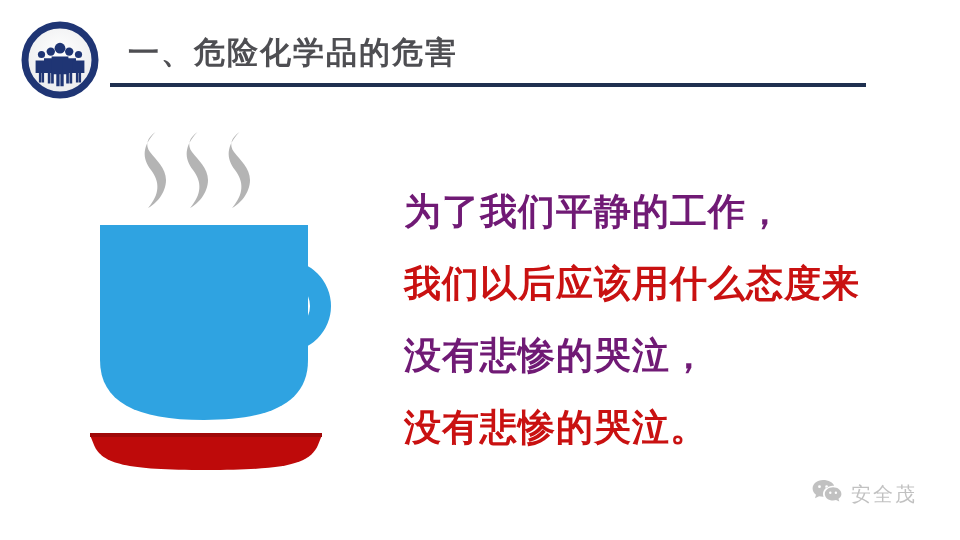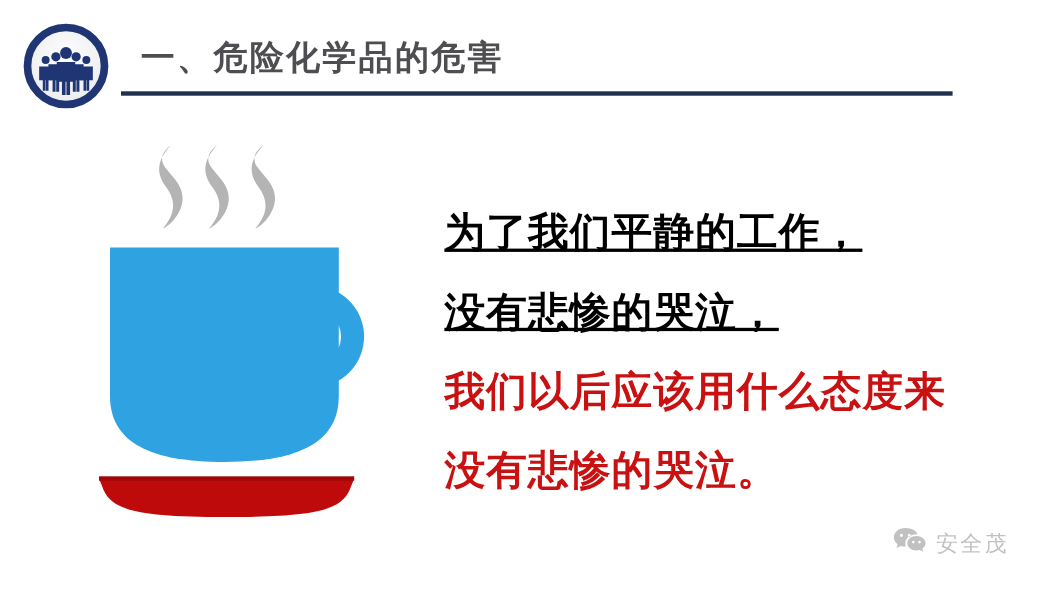--- a/index.html
+++ b/index.html
@@ -65,21 +65,21 @@
     top: 176px;
     width: 530px;
   }
   .quote-line {
     font-size: 37px;
     font-weight: bold;
     line-height: 72px;
     letter-spacing: 1px;
     white-space: nowrap;
   }
-  .quote-line.blue { color: #000000; text-decoration: underline; }
+  .quote-line.blue { color: #701a75; }
   .quote-line.red  { color: #c91111; }
 
   
   #watermark {
     position: absolute;
     left: 812px;
     top: 473px;
     width: 136px;
     height: 42px;
     display: flex;
@@ -168,22 +168,22 @@
                L 238 325
                C 230 344 206 350 126 350
                C 46 350 22 344 14 325
                Z" fill="#BE0A0A"></path>
       <rect x="10" y="313" width="232" height="4" fill="#A00808"></rect>
     </svg>
   </div>
 
   <div id="quote-block">
     <div class="quote-line blue">为了我们平静的工作，</div>
+    <div class="quote-line red">我们以后应该用什么态度来</div>
     <div class="quote-line blue">没有悲惨的哭泣，</div>
-    <div class="quote-line red">我们以后应该用什么态度来</div>
     <div class="quote-line red">没有悲惨的哭泣。</div>
   </div>
 
   <div id="watermark">
     <span>
       <svg width="30" height="26" viewBox="0 0 30 26">
         <path d="M11 1 C5 1 0.6 4.9 0.6 9.4 C0.6 12 1.9 14.2 4 15.7 L3 19.2 L7.1 17.3
                  C8.3 17.6 9.6 17.8 11 17.8 C11.2 17.8 11.4 17.8 11.6 17.8
                  C11.2 16.9 11 15.9 11 14.9 C11 10.3 15.5 6.7 21 6.7
                  C21.4 6.7 21.8 6.7 22.1 6.8 C21.2 3.5 16.6 1 11 1 Z

